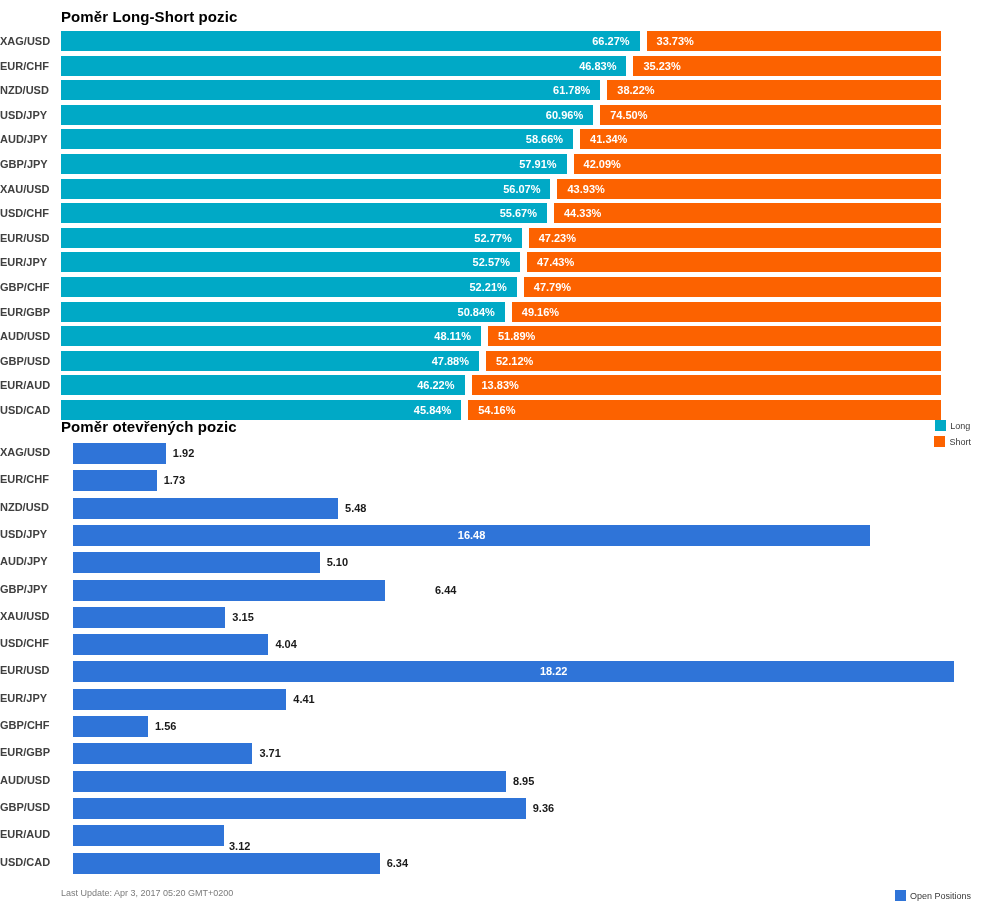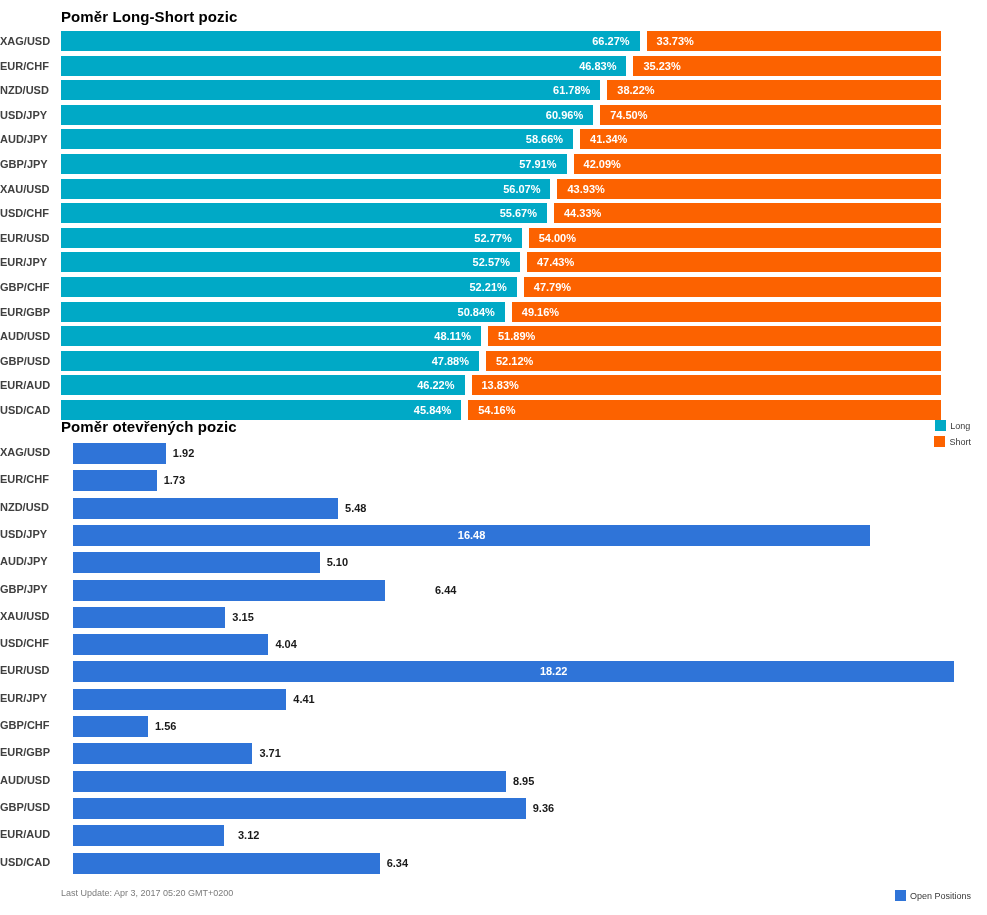--- a/index.html
+++ b/index.html
@@ -186,21 +186,21 @@
         <div class="bar-long" style="left: 61px; width: 485.999px;"></div>
         <div class="val-in val-long" style="left: 61px; width: 475.999px;">55.67%</div>
         <div class="bar-short" style="left: 553.999px; width: 387.001px;"></div>
         <div class="val-in val-short" style="left: 563.999px; width: 377.001px;">44.33%</div>
       </div>
       <div class="row" style="top: 225.8px;">
         <div class="cat-label">EUR/USD</div>
         <div class="bar-long" style="left: 61px; width: 460.682px;"></div>
         <div class="val-in val-long" style="left: 61px; width: 450.682px;">52.77%</div>
         <div class="bar-short" style="left: 528.682px; width: 412.318px;"></div>
-        <div class="val-in val-short" style="left: 538.682px; width: 402.318px;">54.00%</div>
+        <div class="val-in val-short" style="left: 538.682px; width: 402.318px;">47.23%</div>
       </div>
       <div class="row" style="top: 250.4px;">
         <div class="cat-label">EUR/JPY</div>
         <div class="bar-long" style="left: 61px; width: 458.936px;"></div>
         <div class="val-in val-long" style="left: 61px; width: 448.936px;">52.57%</div>
         <div class="bar-short" style="left: 526.936px; width: 414.064px;"></div>
         <div class="val-in val-short" style="left: 536.936px; width: 404.064px;">47.43%</div>
       </div>
       <div class="row" style="top: 275px;">
         <div class="cat-label">GBP/CHF</div>
@@ -326,21 +326,21 @@
         <div class="val-op-out" style="left: 512.908px;">8.95</div>
       </div>
       <div class="row" style="top: 794.9px;">
         <div class="cat-label" style="width: 64px;">GBP/USD</div>
         <div class="bar-op" style="left: 73px; width: 452.739px;"></div>
         <div class="val-op-out" style="left: 532.739px;">9.36</div>
       </div>
       <div class="row" style="top: 822.2px;">
         <div class="cat-label" style="width: 64px;">EUR/AUD</div>
         <div class="bar-op" style="left: 73px; width: 150.913px;"></div>
-        <div class="val-op-out" style="left: 238px;">3.12</div>
+        <div class="val-op-out" style="left: 229px; margin-top: 11px;">3.12</div>
       </div>
       <div class="row" style="top: 849.5px;">
         <div class="cat-label" style="width: 64px;">USD/CAD</div>
         <div class="bar-op" style="left: 73px; width: 306.663px;"></div>
         <div class="val-op-out" style="left: 386.663px;">6.34</div>
       </div>
     </div>
   <div class="legend" id="legend-op">
       <div class="item">
         <span class="swatch" style="background: rgb(47, 116, 216);"></span>

